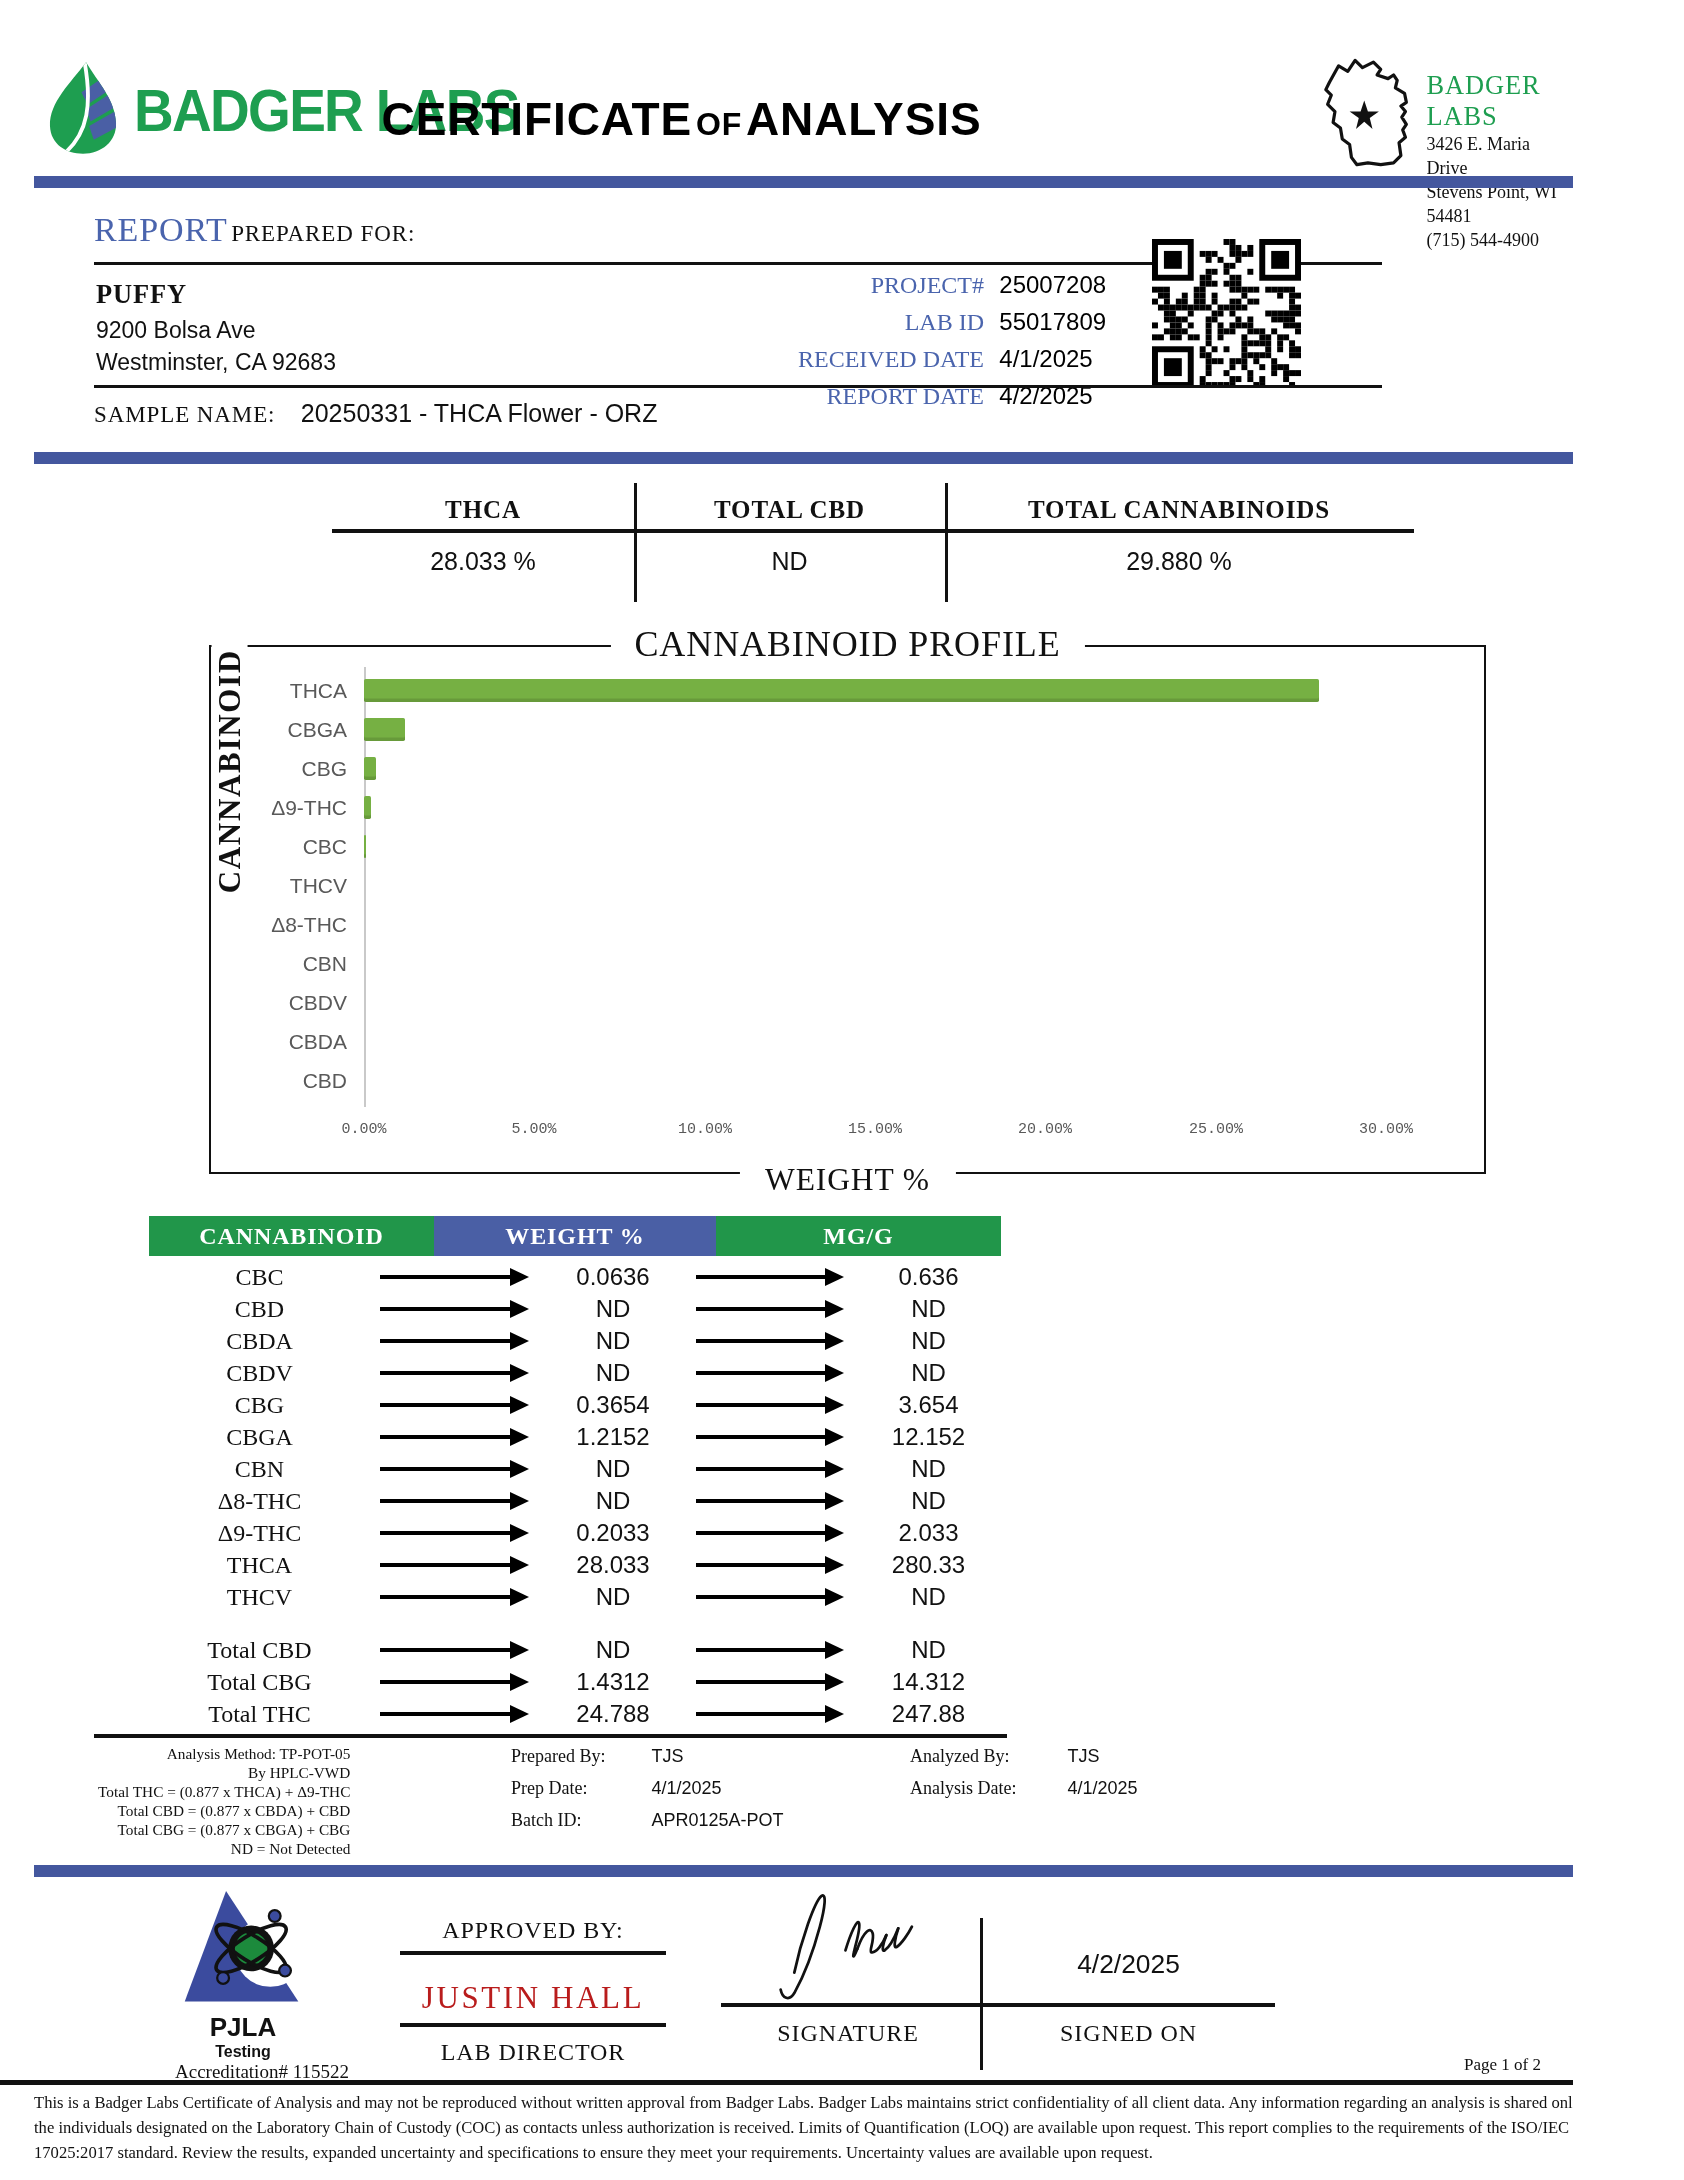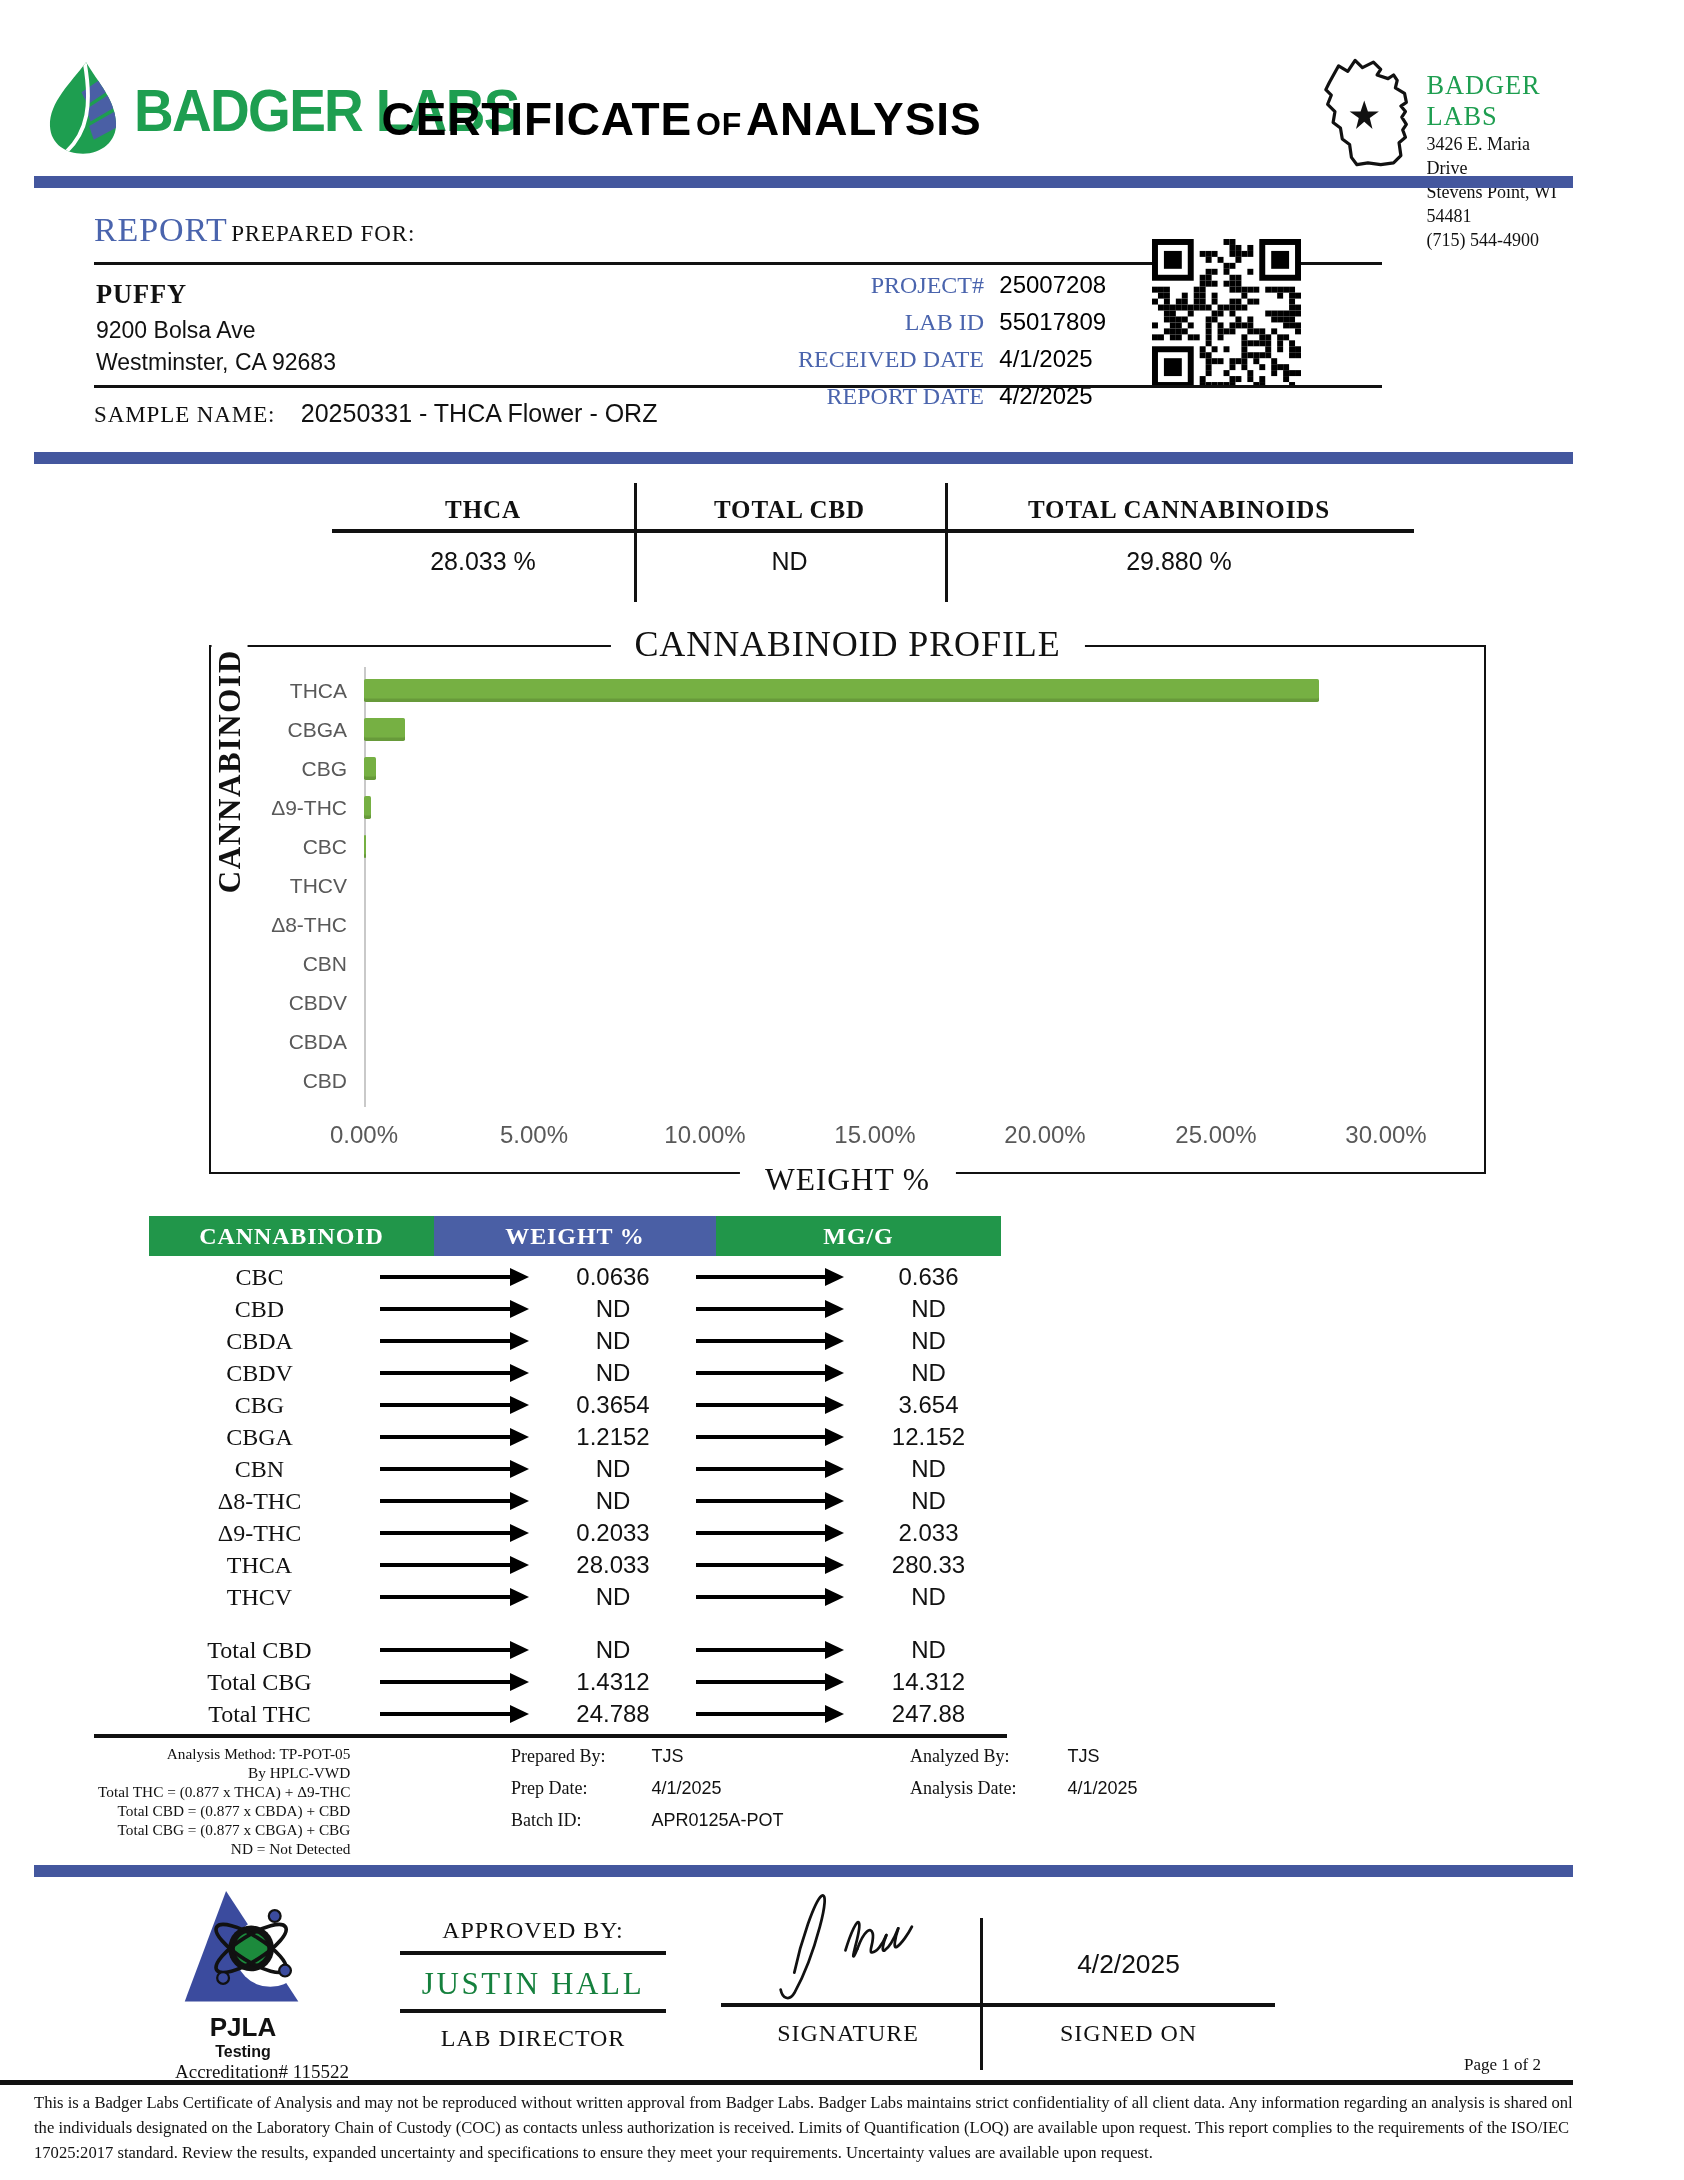--- a/index.html
+++ b/index.html
@@ -49,22 +49,22 @@
                 background:#fff;padding:0 20.4px;font-size:31px;font-weight:bold;letter-spacing:1.7px;white-space:nowrap;}
   .chart-xlabel{position:absolute;bottom:-25.6px;left:50%;transform:translateX(-50%);background:#fff;
                 padding:0 25.6px;font-size:31.5px;letter-spacing:0.9px;white-space:nowrap;}
   .chart-rows{position:absolute;left:0;top:24px;width:100%;}
   .chart-row{display:flex;align-items:center;height:39px;}
   .chart-cat{width:136px;text-align:right;font-family:"Liberation Sans",sans-serif;font-size:21px;color:#595959;}
   .chart-track{position:relative;margin-left:17px;height:39px;flex:1;display:flex;align-items:center;}
   .chart-bar{height:23px;background:#76b043;border-radius:1.7px;box-shadow:inset 0 -3.4px 0 rgba(0,0,0,.12);}
   .chart-axis{position:absolute;left:153px;top:20.4px;width:1.7px;height:440px;background:#c9c9c9;}
   .chart-ticks{position:absolute;left:153px;top:474px;width:1073px;height:29px;}
-  .chart-tick{position:absolute;transform:translateX(-50%);font-family:Liberation Sans, sans-serif;
-              font-size:24px;color:#595959;white-space:nowrap;}
+  .chart-tick{position:absolute;transform:translateX(-50%);font-family:Liberation Mono, monospace;
+              font-size:15px;color:#595959;white-space:nowrap;}
   
   .results-head{position:absolute;left:149px;top:1216px;width:852px;display:flex;height:40px;}
   .res-h{color:#fff;font-weight:bold;font-size:24px;letter-spacing:0.9px;display:flex;align-items:center;justify-content:center;}
   .res-h.green{background:#21964a;}
   .res-h.blue{background:#4a5fa5;}
   .results-rows{position:absolute;left:149px;top:1261px;width:852px;}
   .res-row{display:flex;align-items:center;height:32px;}
   .res-name{width:221px;text-align:center;font-size:24px;}
   .res-val{width:145px;text-align:center;font-family:"Liberation Sans",sans-serif;font-size:24px;}
   .arrow{position:relative;flex:1;height:3.4px;background:#000;margin:0 24px 0 10.2px;align-self:center;}
@@ -81,21 +81,21 @@
   .note-label.wide{width:149px;}
   .note-value{font-family:"Liberation Sans",sans-serif;font-size:18px;margin-left:8.5px;}
   
   .pjla{position:absolute;left:175px;top:1888px;width:136px;text-align:center;}
   .pjla-name{font-family:"Liberation Sans",sans-serif;font-weight:bold;font-size:26px;margin-top:1.7px;}
   .pjla-prog{font-family:"Liberation Sans",sans-serif;font-weight:bold;font-size:16px;}
   .pjla-accr{font-size:19px;white-space:nowrap;}
   .approved-col{position:absolute;left:400px;top:1917px;width:266px;text-align:center;}
   .approved-label{font-size:24px;letter-spacing:0.9px;}
   .approved-line{height:4.3px;background:#111;margin-top:6.8px;}
-  .approver-name{color:#15803d;font-size:31px;letter-spacing:2.6px;margin-top:11px;}
+  .approver-name{color:#b91c1c;font-size:31px;letter-spacing:2.6px;margin-top:25px;}
   .approver-title{font-size:24px;letter-spacing:0.9px;margin-top:12px;}
   .sig-squiggle{position:absolute;left:750px;top:1889px;}
   .sig-line{position:absolute;left:721px;top:2003px;width:554px;height:4.3px;background:#111;}
   .sig-label{position:absolute;left:750px;top:2020px;width:196px;text-align:center;font-size:24px;letter-spacing:0.9px;}
   .approval-divider{position:absolute;left:980px;top:1918px;width:2.6px;height:152px;background:#111;}
   .signed-date{position:absolute;left:1022px;top:1949px;width:213px;text-align:center;
                font-family:"Liberation Sans",sans-serif;font-size:26.4px;}
   .signed-label{position:absolute;left:1022px;top:2020px;width:213px;text-align:center;font-size:24px;letter-spacing:0.9px;}
   .page-indicator{position:absolute;right:32px;top:2055px;font-size:17px;}
   .footer-line{position:absolute;left:0;top:2080px;width:1685px;height:5.1px;background:#111;}

